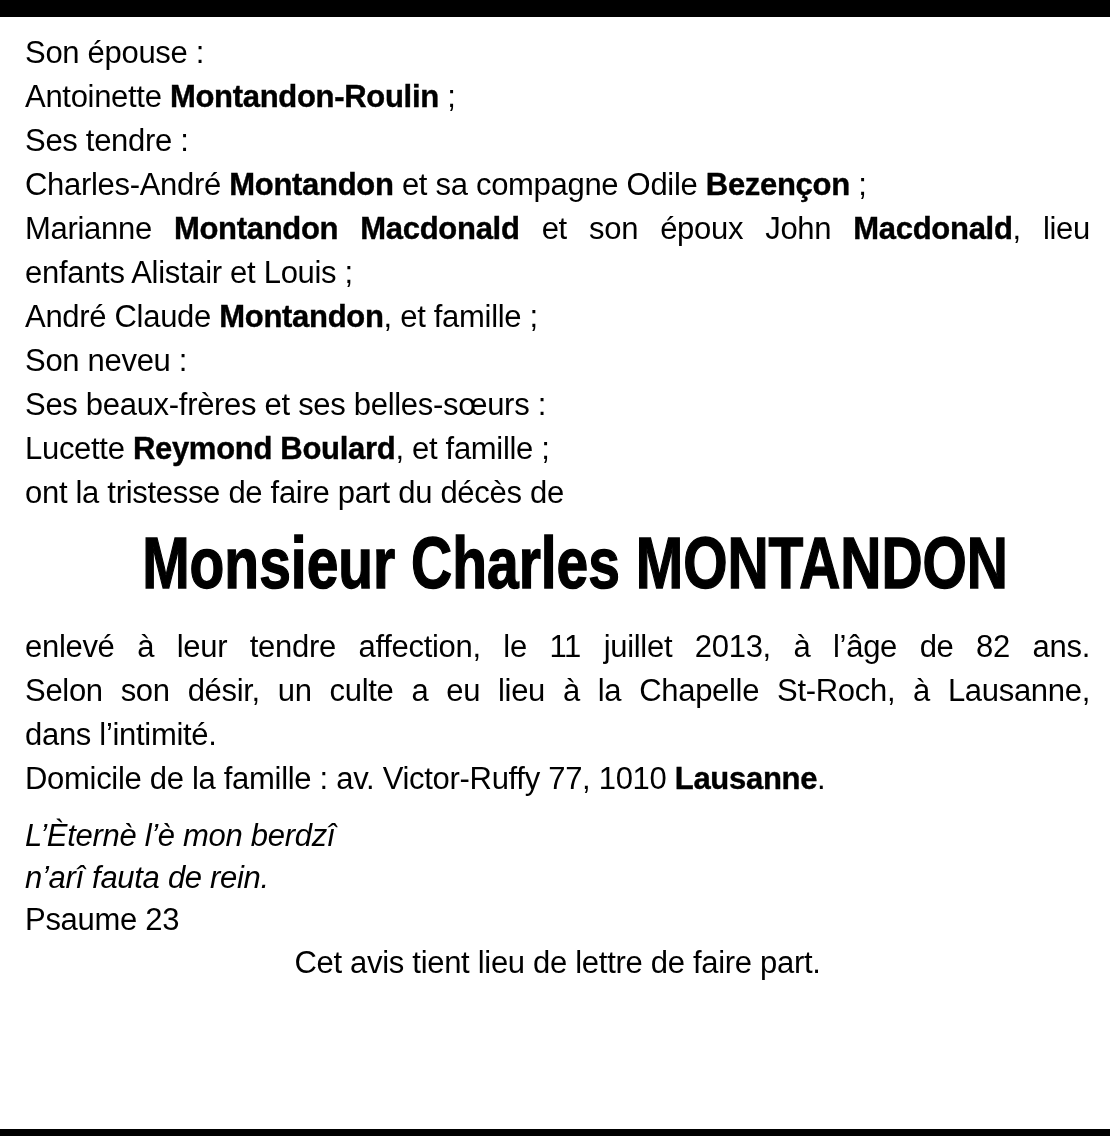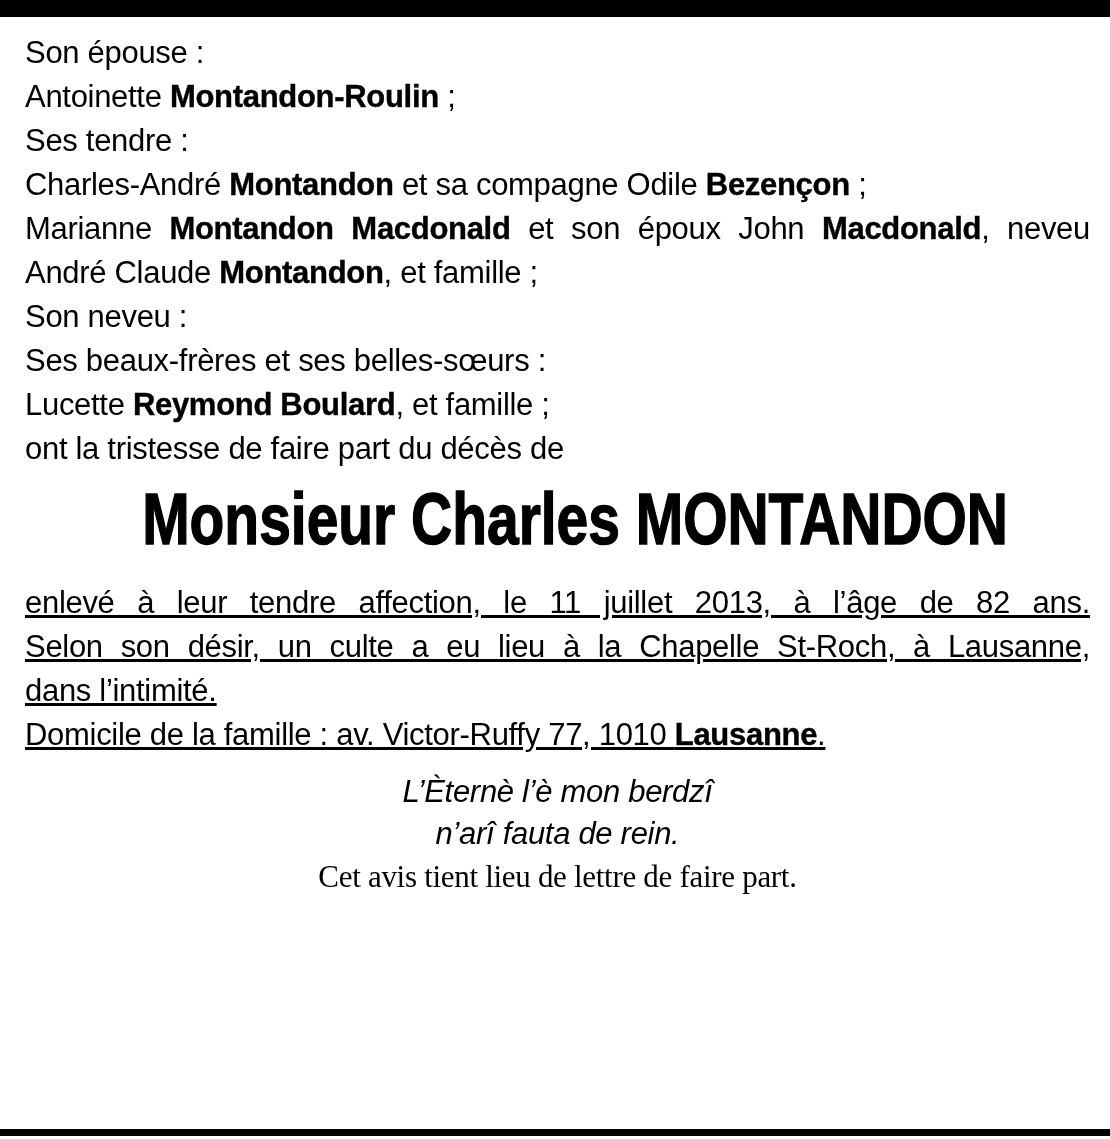--- a/index.html
+++ b/index.html
@@ -49,71 +49,72 @@
     font-size: 73px;
     line-height: 96px;
     font-weight: bold;
     text-align: center;
     white-space: nowrap;
     transform: scaleX(0.78);
     transform-origin: 50% 50%;
     -webkit-text-stroke: 1.4px #000;
   }
 
-  .announcement { margin-top: 14px; text-decoration: underline; }
+  .announcement { margin-top: 14px; }
 
   .quote {
     margin-top: 14px;
-    text-align: center;
+    text-align: left;
     font-size: 31px;
     line-height: 42px;
     letter-spacing: -0.3px;
   }
   .quote-line { font-style: italic; }
   .quote-attribution { font-style: normal; }
 
   .closing {
     text-align: center;
     font-size: 31px;
     line-height: 44px;
     letter-spacing: -0.3px;
-    font-family: Liberation Serif, serif;
   }
 </style>
 </head>
 <body>
 
 <div class="rule rule-top"></div>
 
 <div class="content">
 
   <div id="family-list">
       <div class="line"><span>Son épouse :</span></div>
       <div class="line"><span>Antoinette </span><span class="bold">Montandon-Roulin</span><span> ;</span></div>
       <div class="line"><span>Ses tendre :</span></div>
       <div class="line"><span>Charles-André </span><span class="bold">Montandon</span><span> et sa compagne Odile </span><span class="bold">Bezençon</span><span> ;</span></div>
-      <div class="line stretch"><span>Marianne </span><span class="bold">Montandon Macdonald</span><span> et son époux John </span><span class="bold">Macdonald</span><span>, neveu</span></div>
+      <div class="line stretch"><span>Marianne </span><span class="bold">Montandon Macdonald</span><span> et son époux John </span><span class="bold">Macdonald</span><span>, lieu</span></div>
+      <div class="line"><span>enfants Alistair et Louis ;</span></div>
       <div class="line"><span>André Claude </span><span class="bold">Montandon</span><span>, et famille ;</span></div>
       <div class="line"><span>Son neveu :</span></div>
       <div class="line"><span>Ses beaux-frères et ses belles-sœurs :</span></div>
       <div class="line"><span>Lucette </span><span class="bold">Reymond Boulard</span><span>, et famille ;</span></div>
       <div class="line"><span>ont la tristesse de faire part du décès de</span></div>
     </div>
 
   <h1 class="deceased-name">Monsieur Charles MONTANDON</h1>
 
   <div id="announcement" class="announcement">
       <div class="line stretch"><span>enlevé à leur tendre affection, le 11 juillet 2013, à l’âge de 82 ans.</span></div>
       <div class="line stretch"><span>Selon son désir, un culte a eu lieu à la Chapelle St-Roch, à Lausanne,</span></div>
       <div class="line"><span>dans l’intimité.</span></div>
       <div class="line"><span>Domicile de la famille : av. Victor-Ruffy 77, 1010 </span><span class="bold">Lausanne</span><span>.</span></div>
     </div>
 
   <div class="quote">
     <div class="quote-line">L’Èternè l’è mon berdzî</div>
     <div class="quote-line">n’arî fauta de rein.</div>
+    <div class="quote-attribution">Psaume 23</div>
   </div>
 
   <div class="closing">Cet avis tient lieu de lettre de faire part.</div>
 
 </div>
 
 <div class="rule rule-bottom"></div>
 
 </body></html>

